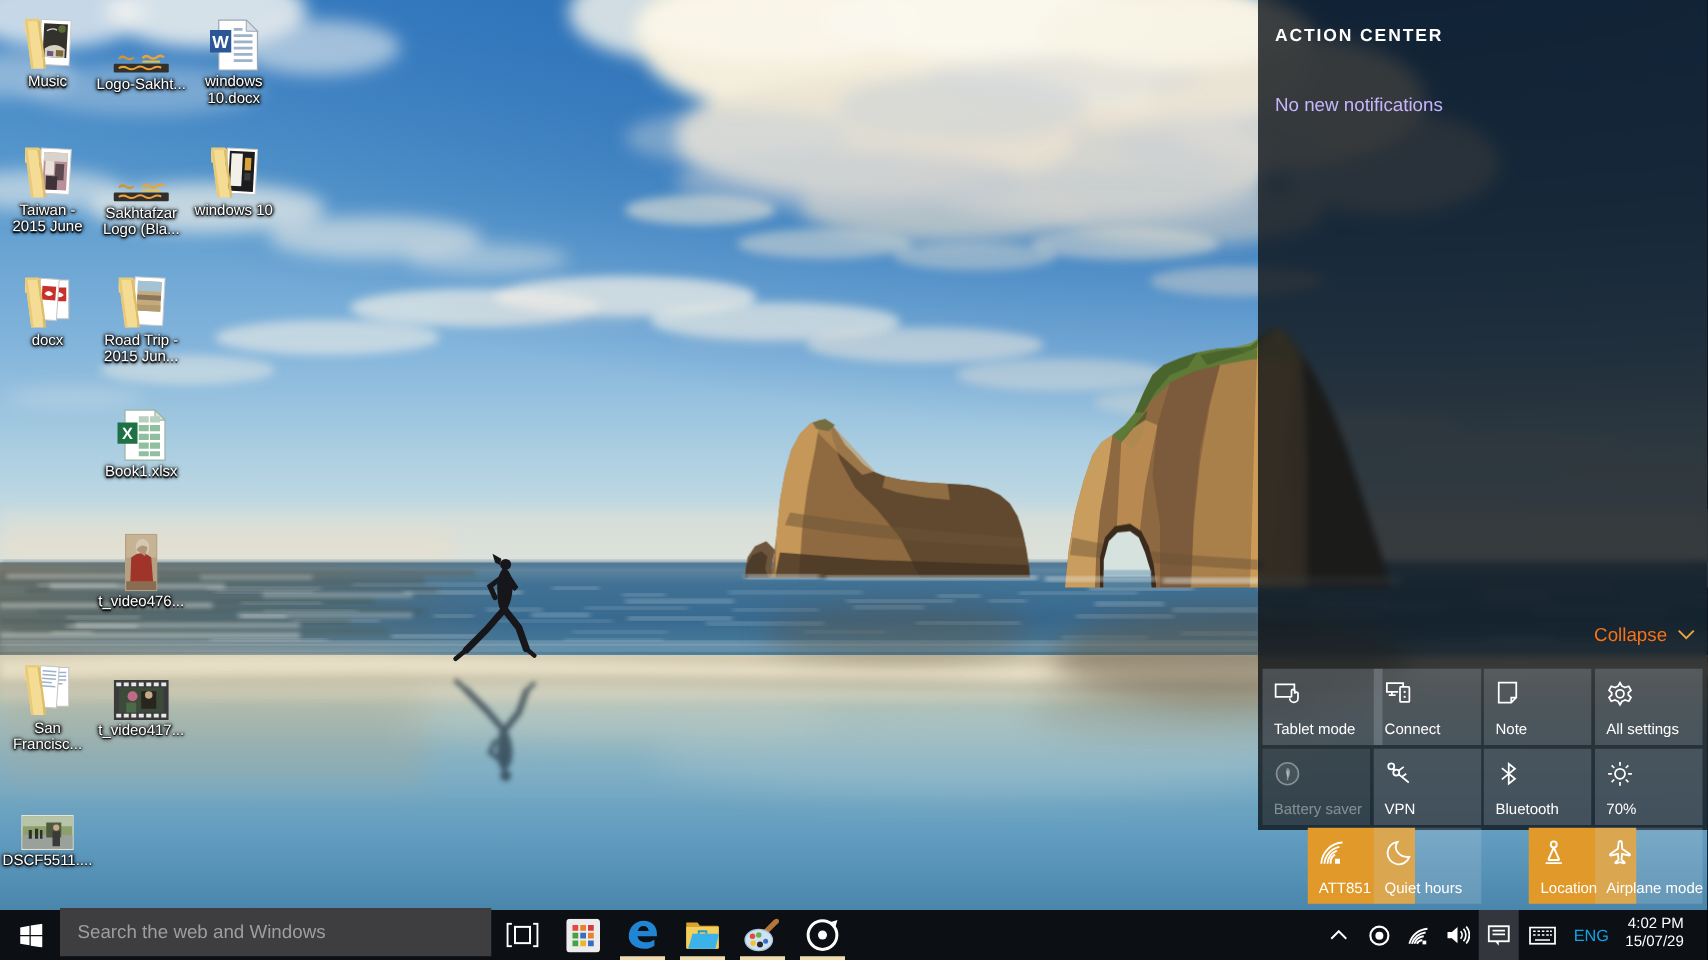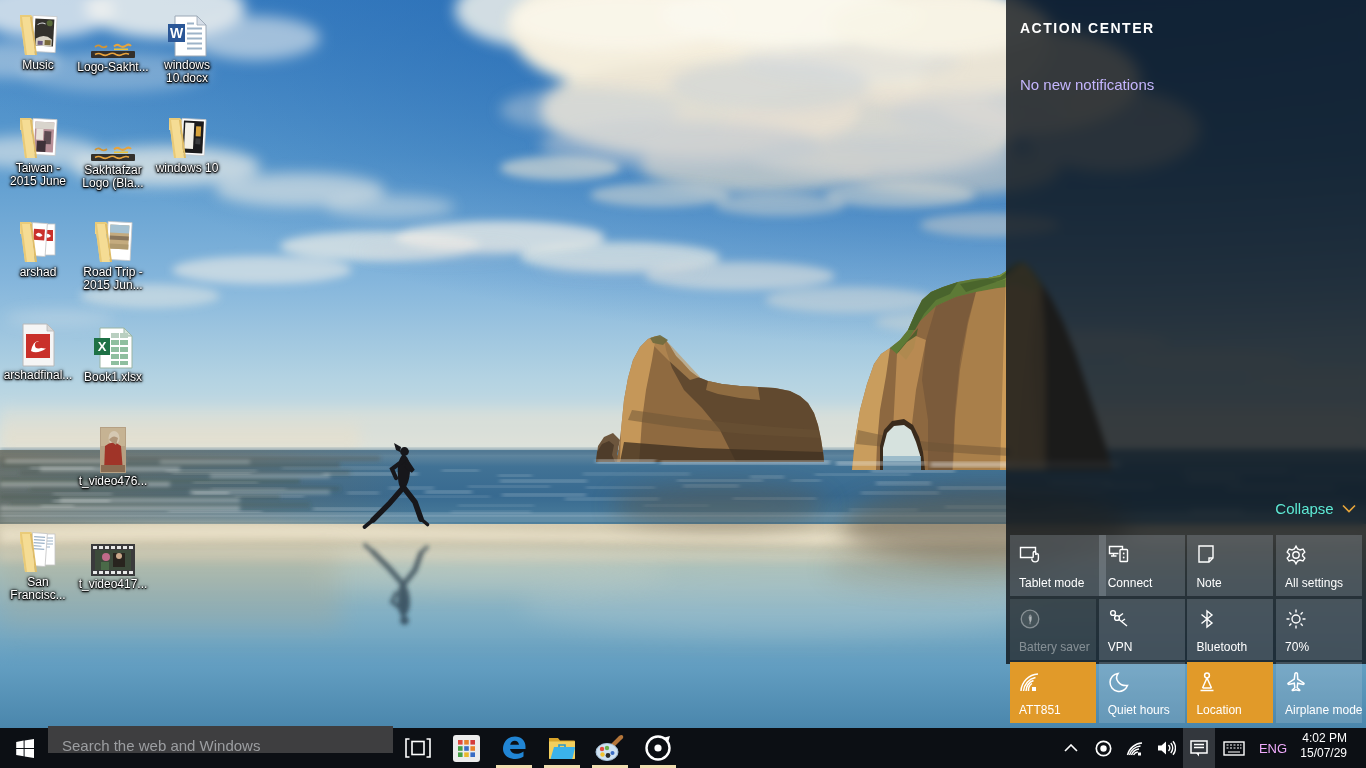--- a/index.html
+++ b/index.html
@@ -8,36 +8,36 @@
   #wall{position:absolute;left:0;top:0;}
   .dicon{position:absolute;width:76px;text-align:center;}
   .dicon .ic{height:45px;display:flex;align-items:flex-end;justify-content:center;}
   .dicon .lb{margin-top:2px;font-size:12px;line-height:13px;color:#fff;
     text-shadow:0 1px 1px rgba(0,0,0,1), 0 1px 3px rgba(0,0,0,1), 1px 0 2px rgba(0,0,0,.95), -1px 0 2px rgba(0,0,0,.6), 0 0 4px rgba(0,0,0,.9);}
   #panel{position:absolute;left:1006px;top:0;width:360px;height:664px;
     background:rgba(13,17,23,.8);backdrop-filter:blur(3px);}
   #panel .title{position:absolute;left:14px;top:20px;font-size:14px;font-weight:bold;
     letter-spacing:1.5px;color:#fff;}
   #panel .nonew{position:absolute;left:14px;top:76px;font-size:15px;color:#c4b5fd;}
-  #panel .collapse{position:absolute;right:10px;top:500px;font-size:15px;color:#5eead4;}
+  #panel .collapse{position:absolute;right:10px;top:500px;font-size:15px;color:#f97316;}
   #tiles{position:absolute;left:4px;top:535px;width:354px;}
   .tile{position:absolute;width:86px;height:61px;background:rgba(195,210,220,.22);}
   .tile.dim{background:rgba(195,210,220,.13);}
-  .tile.orange{background:#e19a29;}
+  .tile.orange{background:#e19a29;margin-left:36px;}
   .tile .tlb{position:absolute;left:9px;bottom:6px;font-size:12px;color:#fff;white-space:nowrap;}
   .tile.dim .tlb{color:rgba(255,255,255,.4);}
   .tile svg{position:absolute;left:9px;top:9px;}
   #taskbar{position:absolute;left:0;top:728px;width:1366px;height:40px;background:#0c0f14;}
-  #search{position:absolute;left:48px;top:726px;width:345px;height:27px;background:#3e3e40;}
+  #search{position:absolute;left:48px;top:726px;width:345px;height:39px;background:#3e3e40;}
   #search span{position:absolute;left:14px;top:11px;font-size:15px;color:#9c9ea1;}
   .tbi{position:absolute;top:728px;width:48px;height:40px;display:flex;align-items:center;justify-content:center;}
   .runbar{position:absolute;top:765px;height:3px;background:#efddb0;}
   .trayi{position:absolute;top:728px;height:40px;display:flex;align-items:center;justify-content:center;}
   #clock{position:absolute;right:19px;top:731px;text-align:right;color:#fff;font-size:12px;line-height:15px;}
-  #eng{position:absolute;left:1256px;top:728px;width:34px;height:40px;color:#f0abfc;font-size:13px;
+  #eng{position:absolute;left:1256px;top:728px;width:34px;height:40px;color:#0ea5e9;font-size:13px;
     display:flex;align-items:center;justify-content:center;}
 </style>
 </head>
 <body>
 <div id="stage">
 <svg id="wall" width="1366" height="768" viewBox="0 0 1366 768">
 <defs>
   <linearGradient id="sky" x1="0" y1="0" x2="0" y2="1">
     <stop offset="0" stop-color="#3f83c4"></stop>
     <stop offset="0.33" stop-color="#5a9ace"></stop>
@@ -462,21 +462,21 @@
           <g transform="rotate(4 20 25)">
             <rect x="13" y="5" width="15" height="33" fill="#fff" stroke="#c4c4c4" stroke-width="0.8"></rect>
             <rect x="15" y="11" width="11" height="11" fill="#c9302a"></rect>
             <path d="M17,17 q3,-4.5 7,0 q-3,3.5 -7,0" fill="#fff"></path>
           </g>
           <path d="M2,6 L12,6 L17,44 L7,44 Z" fill="#f5dc94"></path>
           <path d="M12,6 L14,6 L19,44 L17,44 Z" fill="#dfbc66"></path>
           <path d="M2,6 L4,6 L9,44 L7,44 Z" fill="#e8c977"></path>
         </svg>
       </div>
-  <div class="lb">arshad</div>
+  <div class="lb">docx</div>
 </div>
 
 <div class="dicon" style="left:75px;top:219px;">
   <div class="ic">
         <svg width="40" height="46" viewBox="0 0 40 46">
           <path d="M2,4 h11 l3,3 h19 v6 H2 Z" fill="#e9cb79"></path>
           <rect x="2" y="8" width="33" height="8" fill="#f0d58a"></rect>
           <g transform="rotate(3 26 25)">
             <rect x="14" y="4" width="24" height="38" fill="#fff" stroke="#c8c8c8" stroke-width="0.8"></rect>
             <rect x="16.5" y="7" width="19" height="24" fill="#c4ab7e"></rect>
@@ -485,32 +485,20 @@
             <rect x="16.5" y="26" width="19" height="5" fill="#b09a6e"></rect>
           </g>
           <path d="M2,6 L12,6 L17,44 L7,44 Z" fill="#f5dc94"></path>
           <path d="M12,6 L14,6 L19,44 L17,44 Z" fill="#dfbc66"></path>
           <path d="M2,6 L4,6 L9,44 L7,44 Z" fill="#e8c977"></path>
         </svg>
       </div>
   <div class="lb">Road Trip -<br>2015 Jun...</div>
 </div>
 
-<div class="dicon" style="left:0px;top:322px;">
-  <div class="ic">
-        <svg width="42" height="44" viewBox="0 0 42 44">
-          <path d="M6,1 h24 l7,7 v35 H6 Z" fill="#f5f5f5" stroke="#b8b8b8" stroke-width="1"></path>
-          <path d="M30,1 l7,7 h-7 Z" fill="#d8d8d8" stroke="#b8b8b8" stroke-width="0.8"></path>
-          <rect x="9" y="11" width="24" height="24" fill="#c9302a"></rect>
-          <path d="M14,28 q2,-10 7.5,-10 q-1.5,8 7.5,7.5 q-9,6 -15,2.5 Z" fill="#fff"></path>
-          <circle cx="21.5" cy="22" r="3.6" fill="#c9302a"></circle>
-        </svg>
-      </div>
-  <div class="lb">arshadfinal...</div>
-</div>
 
 <div class="dicon" style="left:75px;top:324px;">
   <div class="ic">
         <svg width="42" height="42" viewBox="0 0 42 42">
     <path d="M8,1 h24 l8,8 v32 H8 Z" fill="#fff" stroke="#9ab5a4" stroke-width="1"></path>
     <path d="M32,1 l8,8 h-8 Z" fill="#d6e4da" stroke="#9ab5a4" stroke-width="1"></path>
     <g fill="#b9cfc0">
             <rect x="19" y="6" width="8" height="5"></rect>
             <rect x="28" y="6" width="8" height="5"></rect>
           </g>
@@ -592,20 +580,39 @@
     <rect x="4" y="6" width="36" height="20" fill="#3c4a3a"></rect>
     <circle cx="15" cy="13" r="4" fill="#c06a8a"></circle>
     <rect x="22" y="9" width="12" height="14" fill="#28241e"></rect>
     <circle cx="28" cy="12" r="3" fill="#caa88a"></circle>
     <rect x="10" y="18" width="8" height="8" fill="#4a6a48"></rect>
   </svg>
       </div>
   <div class="lb">t_video417...</div>
 </div>
 
+<div class="dicon" style="left:0px;top:635px;">
+  <div class="ic">
+        <svg width="42" height="28" viewBox="0 0 42 28">
+    <rect x="0" y="0" width="42" height="28" fill="#e8e4da"></rect>
+    <rect x="1" y="1" width="40" height="26" fill="#8ba06a"></rect>
+    <rect x="1" y="1" width="40" height="8" fill="#b8c4a8"></rect>
+    <rect x="1" y="16" width="40" height="11" fill="#9aa09a"></rect>
+    <rect x="20" y="6" width="12" height="12" fill="#4e5a40"></rect>
+    <circle cx="28" cy="10" r="2.5" fill="#caa88a"></circle>
+    <rect x="25" y="13" width="6" height="12" fill="#3a3a38"></rect>
+    <g fill="#2e3028">
+            <rect x="6" y="12" width="2.5" height="7"></rect>
+            <rect x="11" y="11" width="2.5" height="8"></rect>
+            <rect x="15" y="12" width="2" height="7"></rect>
+          </g>
+  </svg>
+      </div>
+  <div class="lb">DSCF5511....</div>
+</div>
 
 <div id="panel">
   <div class="title">ACTION CENTER</div>
   <div class="nonew">No new notifications</div>
   <div class="collapse">Collapse&nbsp;&nbsp;<svg width="14" height="9" viewBox="0 0 14 9" style="vertical-align:1px;">
           <path d="M1,1.5 L7,7.5 L13,1.5" fill="none" stroke="#e9a63b" stroke-width="1.6"></path>
         </svg></div>
   <div id="tiles">
     <div class="tile" style="left:0px;top:0px;padding-left:10px;">
       <svg width="21" height="21" viewBox="0 0 21 21" fill="none" stroke="#fff" stroke-width="1.4">

